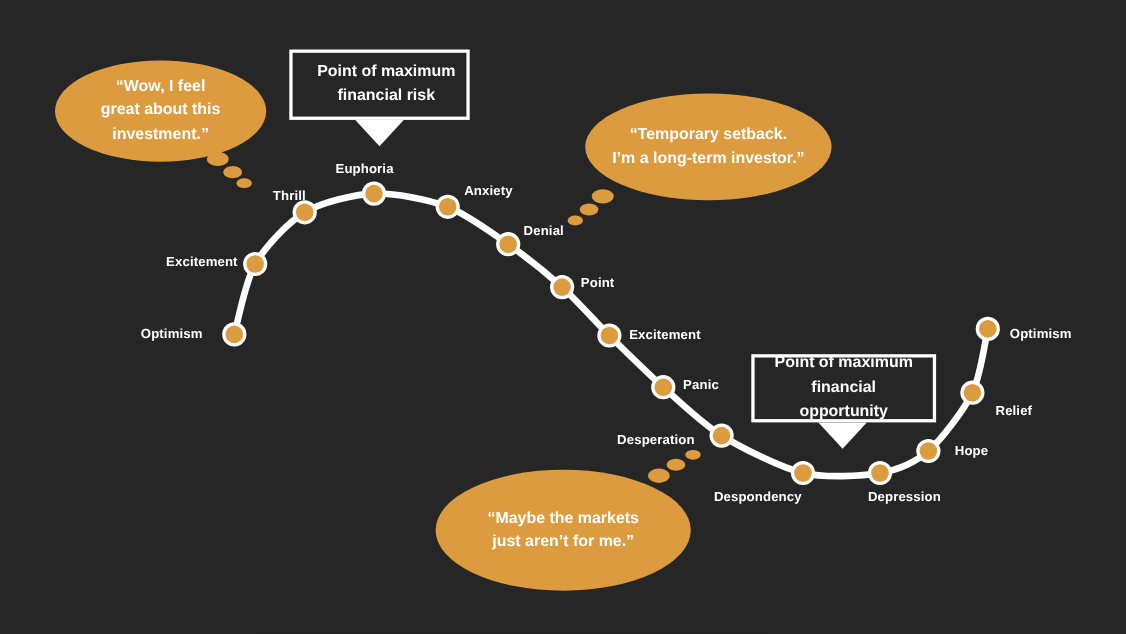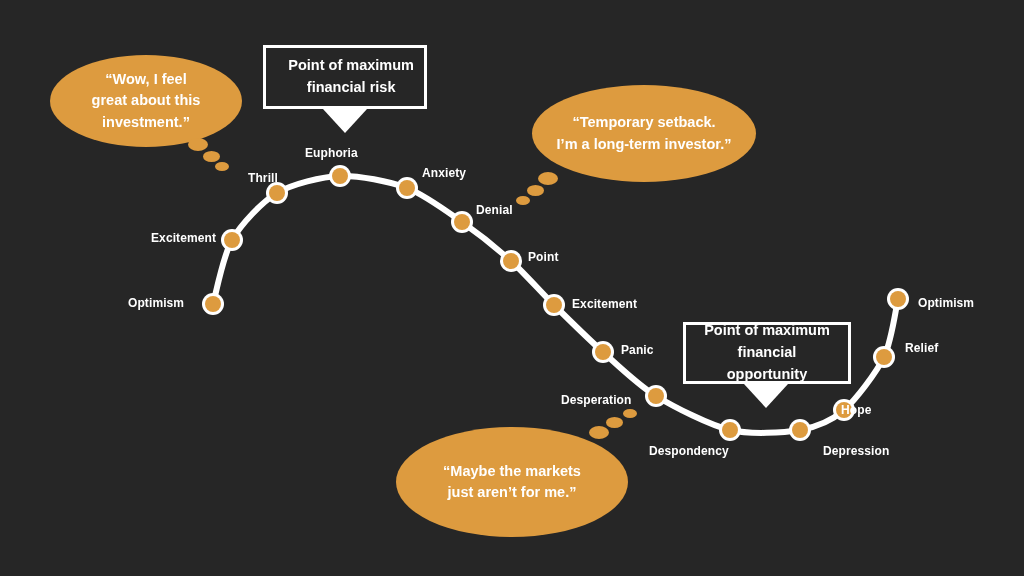--- a/index.html
+++ b/index.html
@@ -127,23 +127,23 @@
       <div class="node-label" style="left: 151px; top: 232px;">Excitement</div>
       <div class="node-label" style="left: 248px; top: 172px;">Thrill</div>
       <div class="node-label" style="left: 305px; top: 147px;">Euphoria</div>
       <div class="node-label" style="left: 422px; top: 167px;">Anxiety</div>
       <div class="node-label" style="left: 476px; top: 204px;">Denial</div>
       <div class="node-label" style="left: 528px; top: 251px;">Point</div>
       <div class="node-label" style="left: 572px; top: 298px;">Excitement</div>
       <div class="node-label" style="left: 621px; top: 344px;">Panic</div>
       <div class="node-label" style="left: 561px; top: 394px;">Desperation</div>
       <div class="node-label" style="left: 649px; top: 445px; text-align: right;">Despondency</div>
-      <div class="node-label" style="left: 823px; top: 445px;">Depression</div>
-      <div class="node-label" style="left: 841px; top: 404px;">Hope</div>
-      <div class="node-label" style="left: 905px; top: 342px;">Relief</div>
+      <div class="node-label" style="left: 789px; top: 445px;">Depression</div>
+      <div class="node-label" style="left: 868px; top: 404px;">Hope</div>
+      <div class="node-label" style="left: 905px; top: 367px;">Relief</div>
       <div class="node-label" style="left: 918px; top: 297px;">Optimism</div>
     </div>
   <div id="bubble-layer">
       <div class="bubble" style="left: 50px; top: 55px; width: 192px; height: 92px;">
         <div class="bubble-text">“Wow, I feel
 great about this
 investment.”</div>
       </div>
       <div class="tail-dot" style="left: 188px; top: 138px; width: 20px; height: 13px;"></div>
       <div class="tail-dot" style="left: 203px; top: 151px; width: 17px; height: 11px;"></div>

